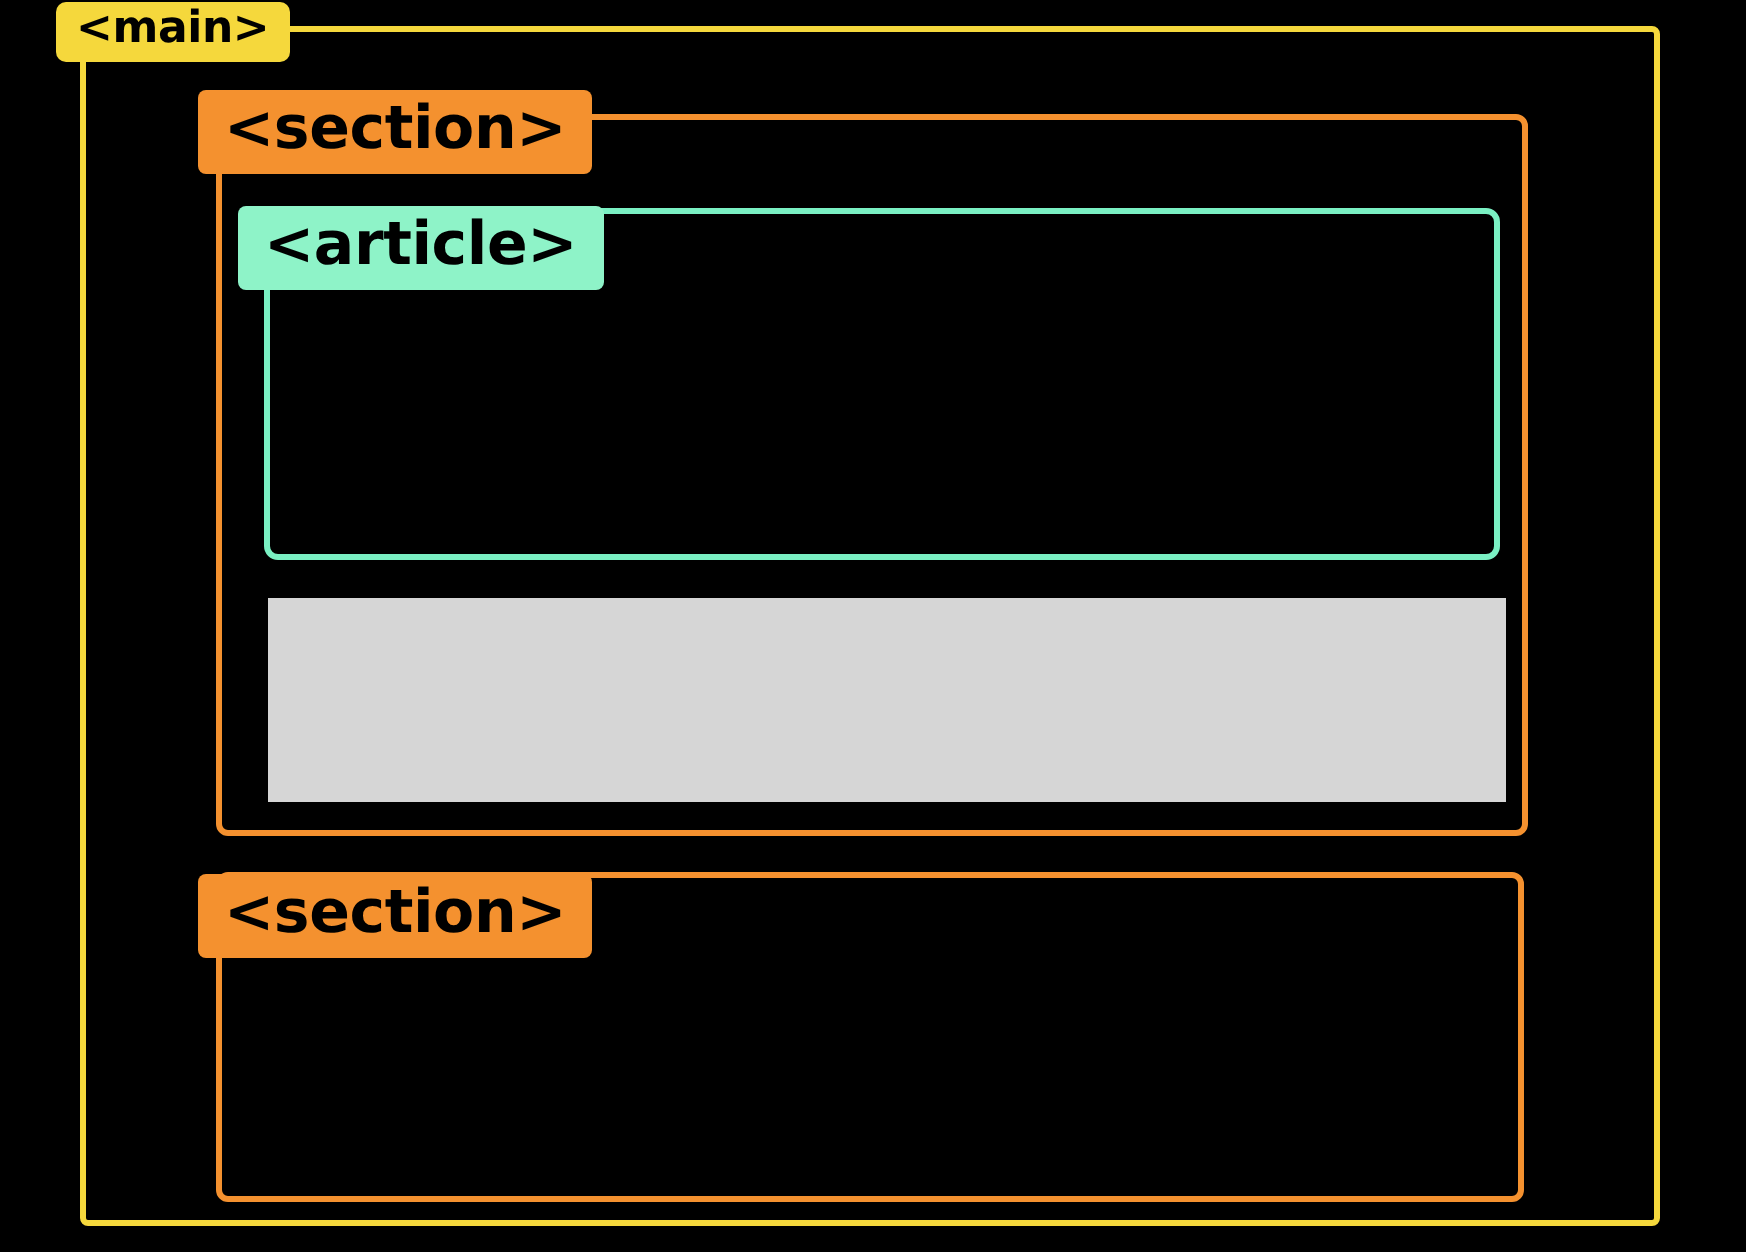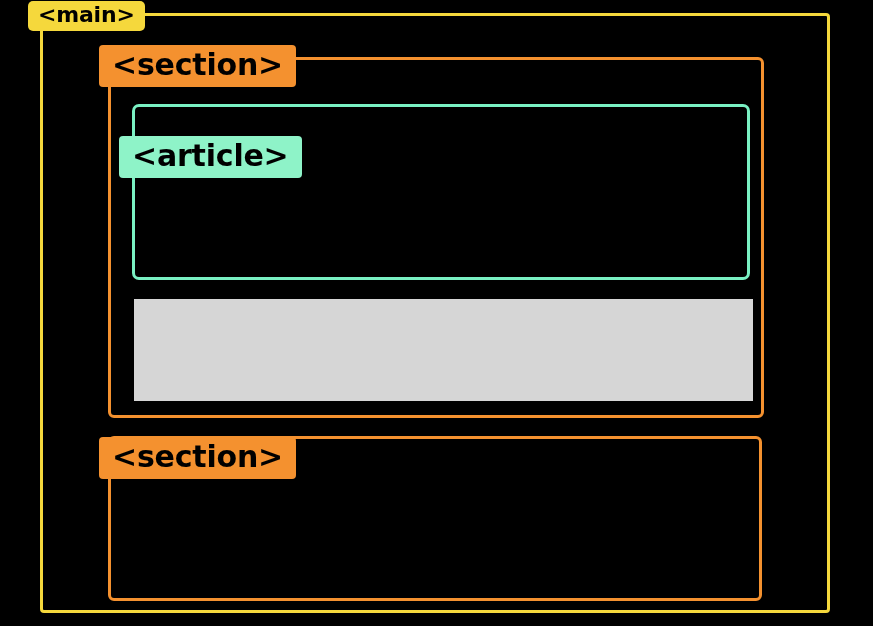--- a/index.html
+++ b/index.html
@@ -105,21 +105,20 @@
     font-size: 30px;
     background: #f4912f;
   }
 
   .tag-article {
     left: 119px;
     top: 103px;
     padding: 5px 13px 7px 13px;
     font-size: 30px;
     background: #8ef3c8;
-    margin-top: 33px;
   }
 
   .tag-section-2 {
     left: 99px;
     top: 437px;
     padding: 5px 13px 7px 13px;
     font-size: 30px;
     background: #f4912f;
   }
 </style>

